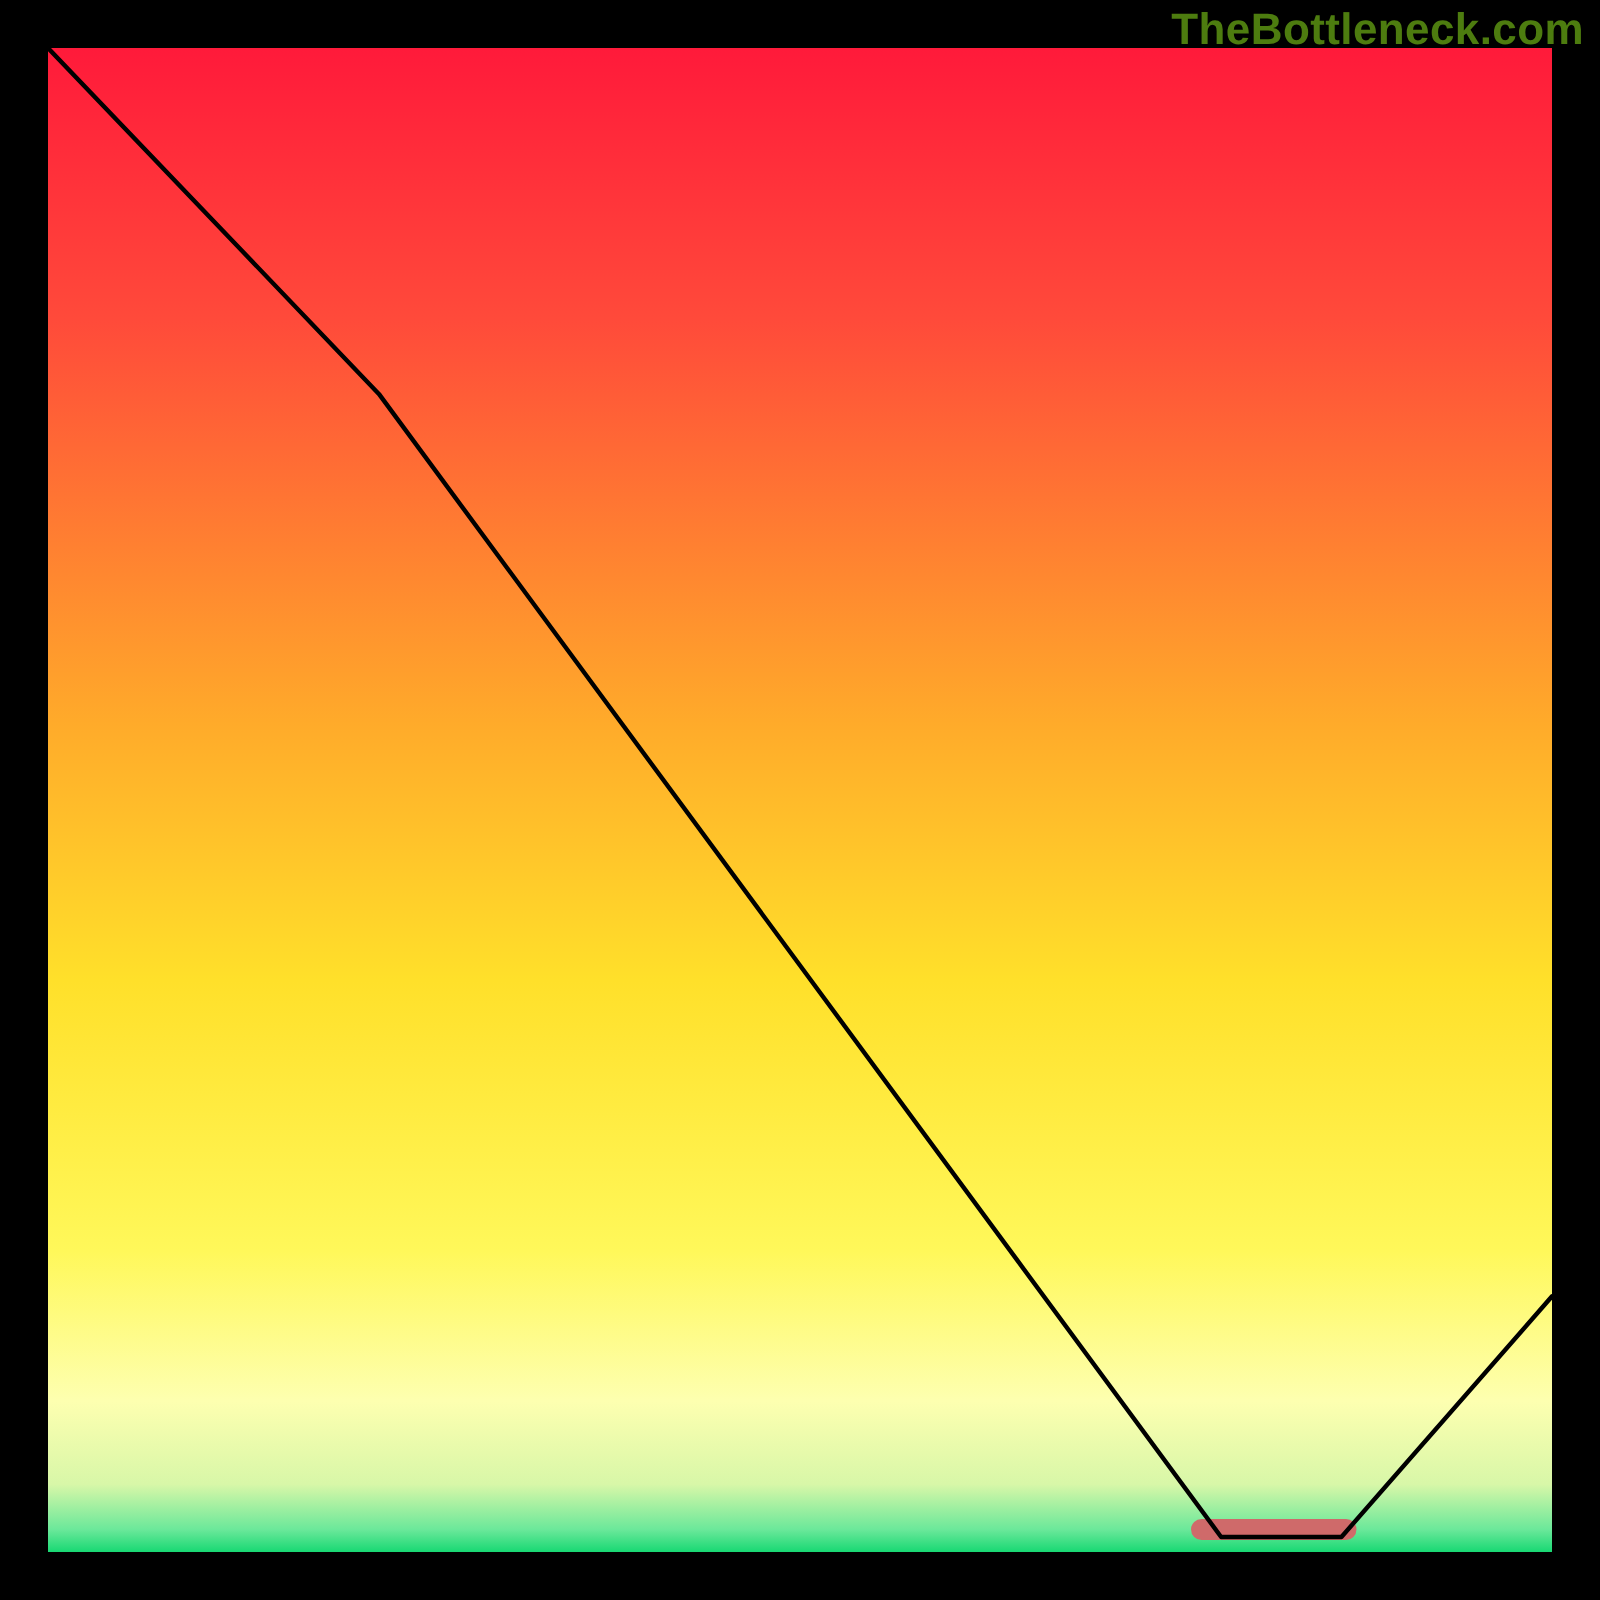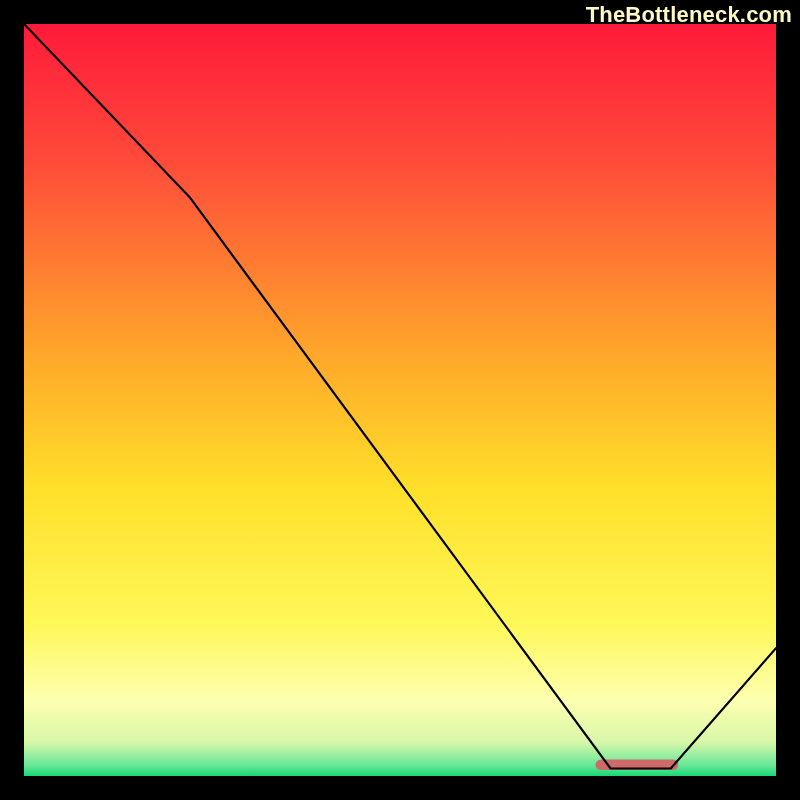--- a/index.html
+++ b/index.html
@@ -14,21 +14,21 @@
   .frame {
     position: relative;
     width: 800px;
     height: 800px;
     background: #000;
   }
   .watermark {
     position: absolute;
     top: 2px;
     right: 8px;
-    color: #fef9c3;
+    color: #4d7c0f;
     font-size: 22px;
     font-weight: 600;
     letter-spacing: 0.2px;
     z-index: 10;
   }
   .plot-wrap {
     position: absolute;
     left: 24px;
     top: 24px;
     width: 752px;

